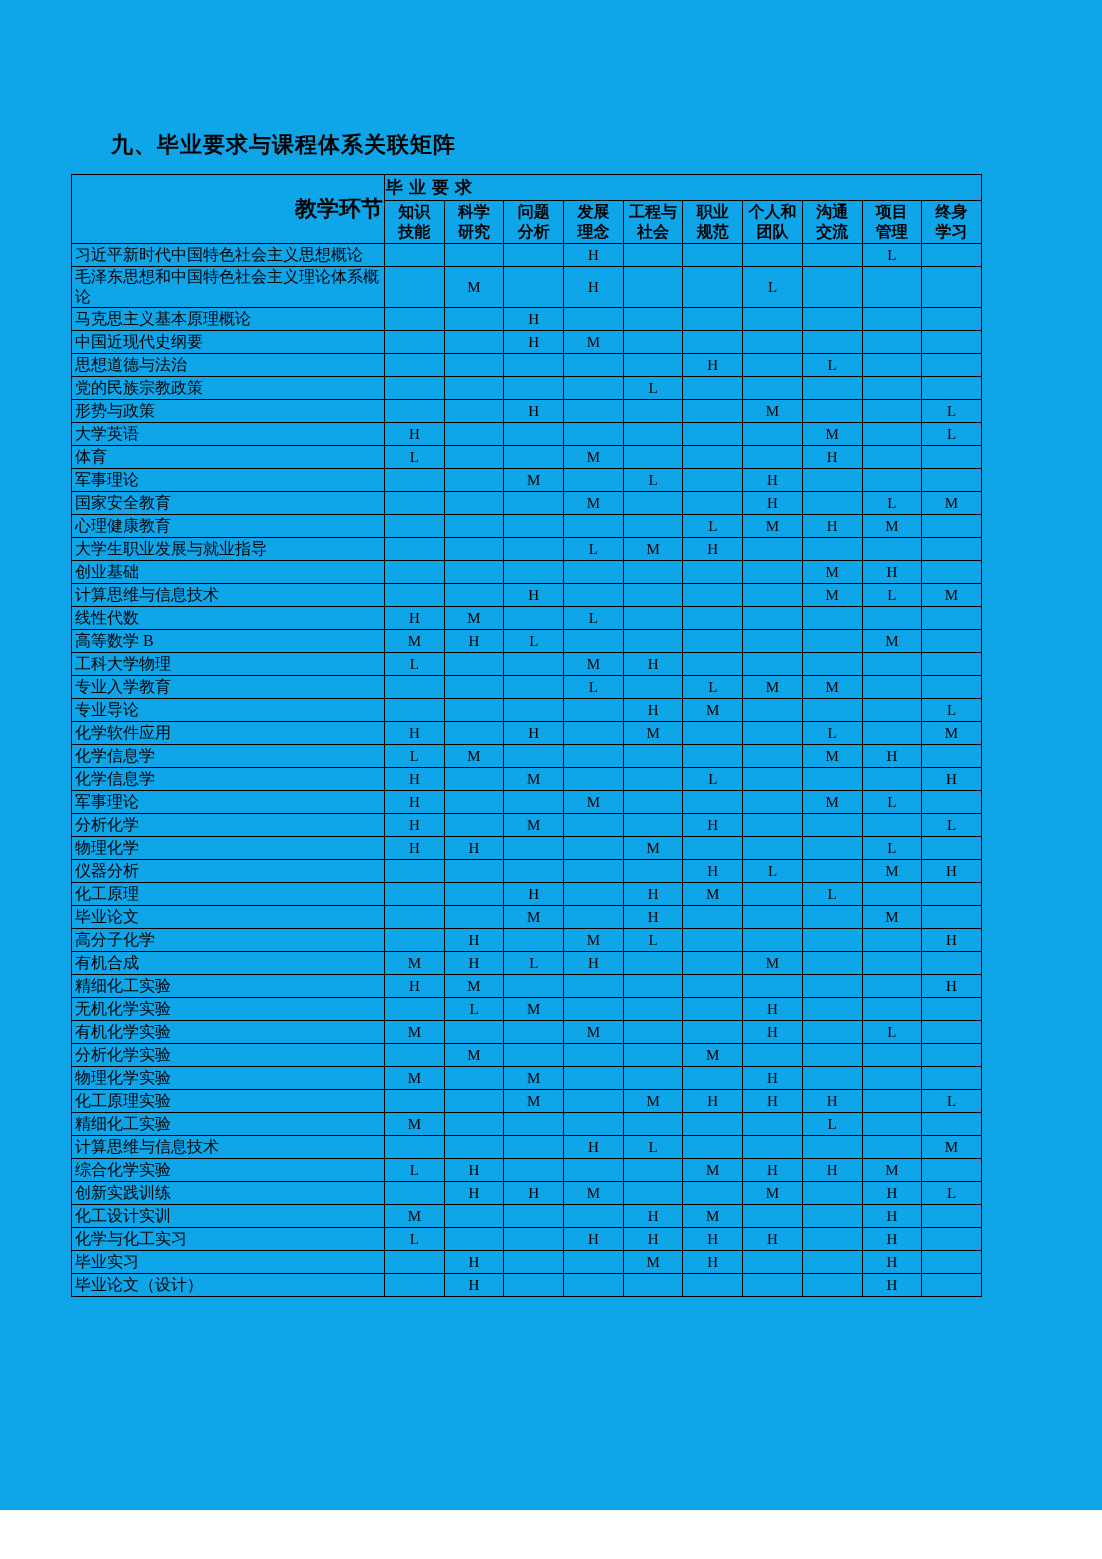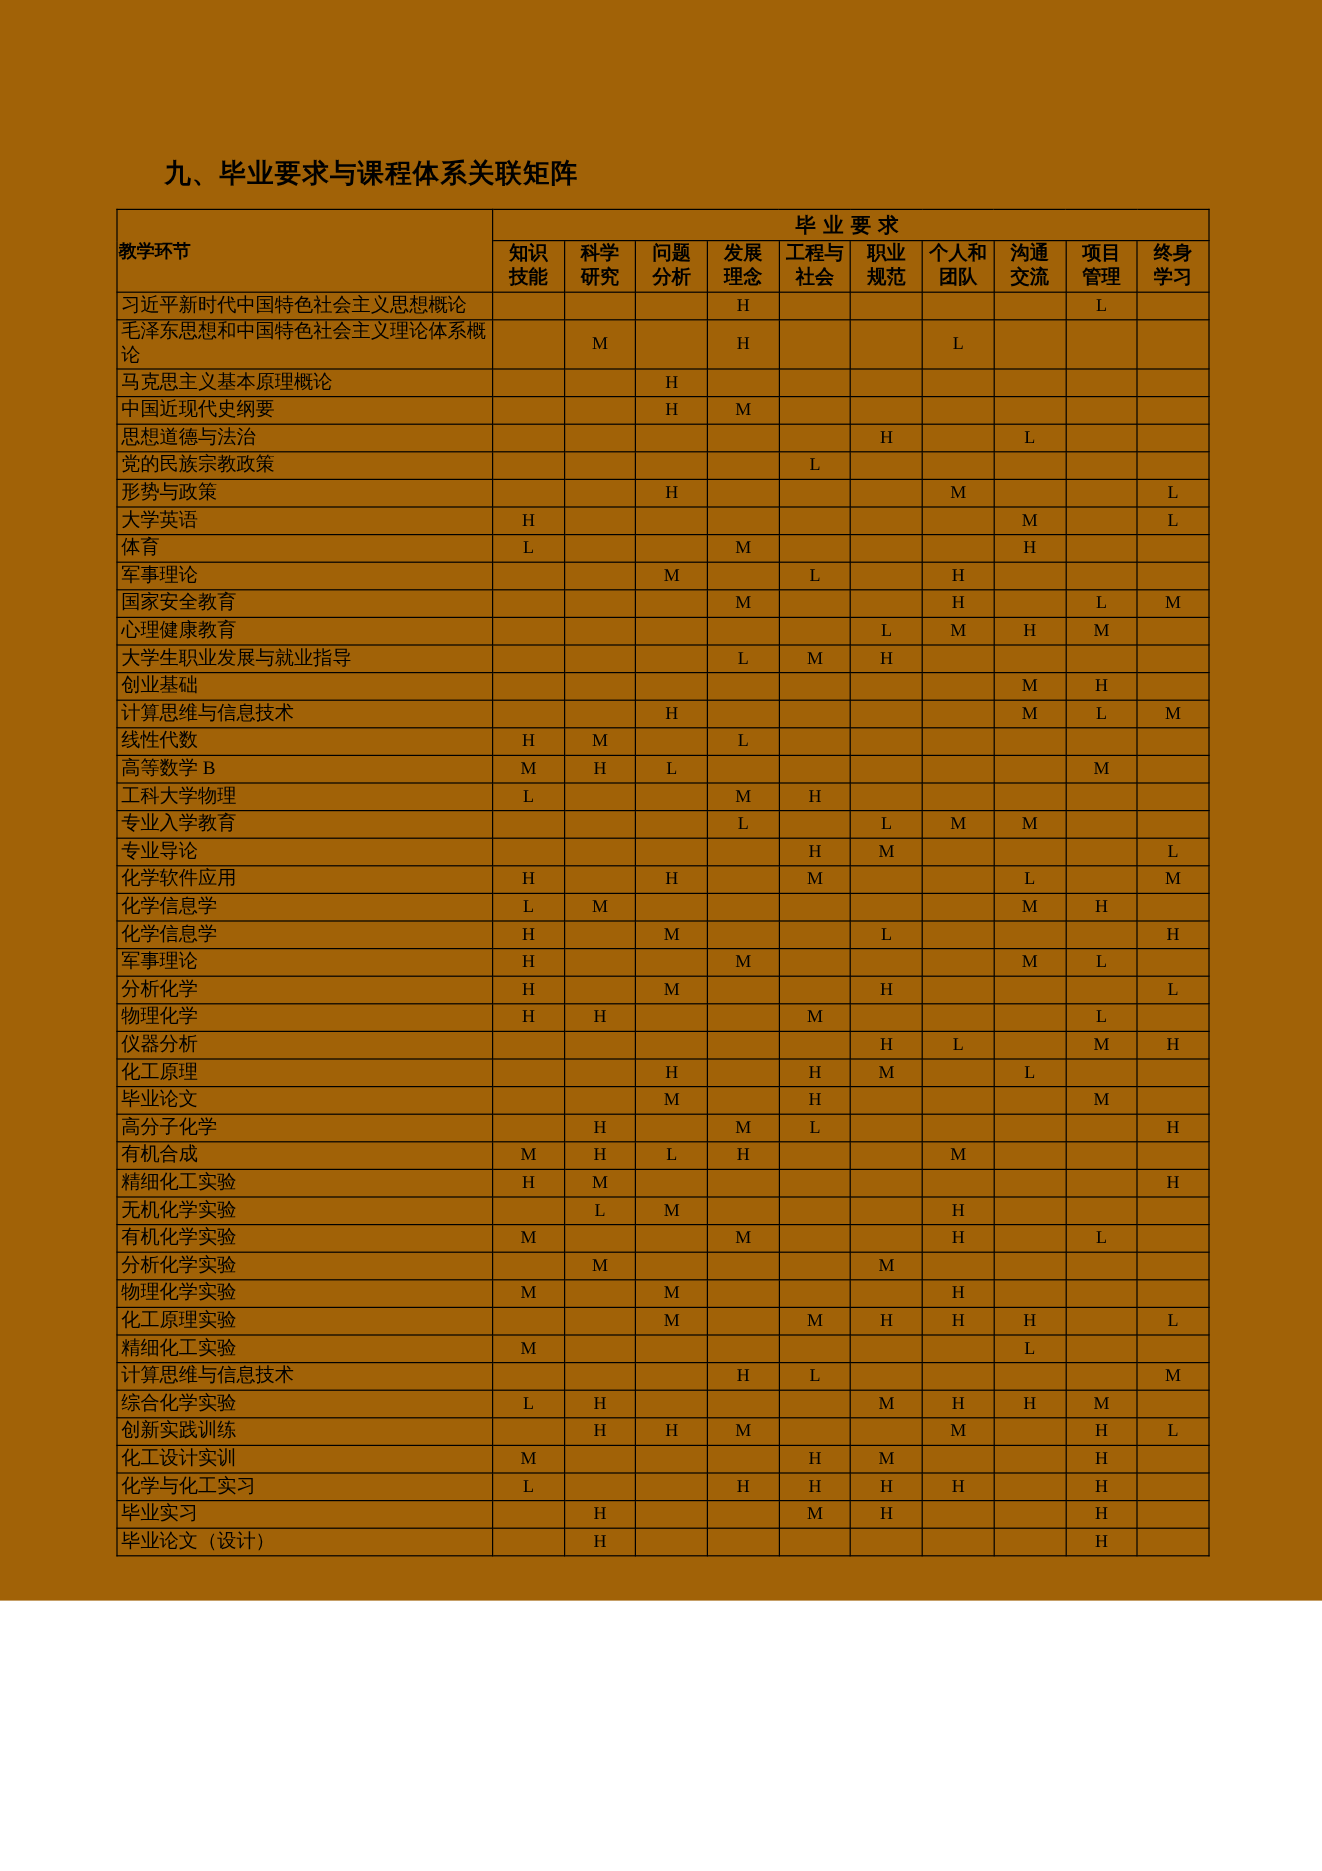--- a/index.html
+++ b/index.html
@@ -5,53 +5,53 @@
   html, body {
     margin: 0;
     padding: 0;
     background: #ffffff;
     font-family: "Liberation Serif", "DejaVu Serif", serif;
     color: #000000;
   }
   .page {
     position: relative;
     width: 1102px;
-    height: 1334px;
-    background: #a16207;
+    height: 1510px;
+    background: #0ea5e9;
     box-sizing: border-box;
-    padding: 130px 95px 0 97px;
+    padding: 130px 95px 0 71px;
   }
   .section-title {
     font-size: 22px;
     font-weight: bold;
     margin: 0 0 14px 40px;
     letter-spacing: 1px;
   }
   table.matrix {
     border-collapse: collapse;
     table-layout: fixed;
     width: 910px;
   }
   table.matrix th, table.matrix td {
     border: 1px solid #000000;
     box-sizing: border-box;
     overflow: hidden;
   }
   th.corner {
     width: 313px;
-    font-size: 15px;
+    font-size: 22px;
     font-weight: bold;
-    text-align: left;
+    text-align: right;
     vertical-align: middle;
   }
   th.group {
     height: 24px;
     font-size: 17px;
     font-weight: bold;
-    text-align: center;
+    text-align: left;
     vertical-align: middle;
     letter-spacing: 6px;
   }
   th.sub {
     height: 42px;
     font-size: 16px;
     font-weight: bold;
     text-align: center;
     vertical-align: middle;
     white-space: pre-line;

